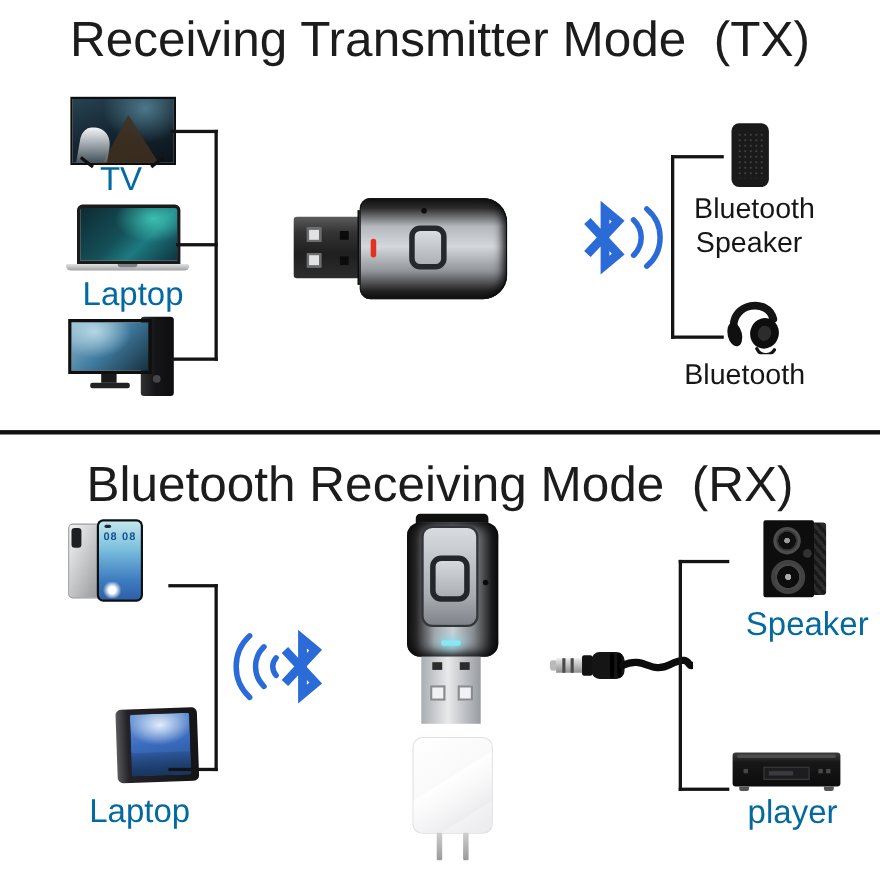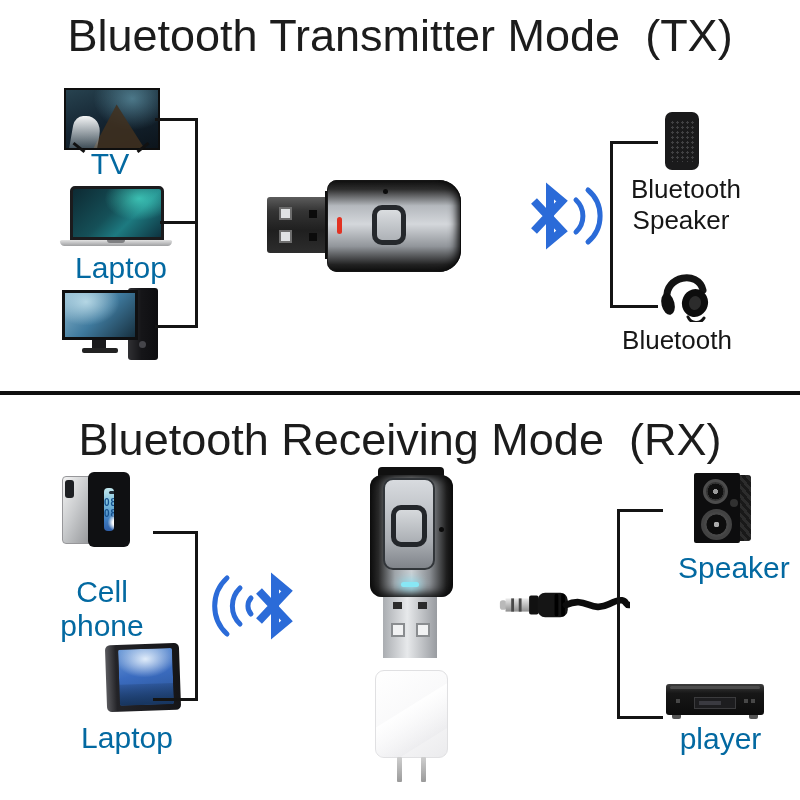--- a/index.html
+++ b/index.html
@@ -92,21 +92,21 @@
   .prong{position:absolute;top:292px;width:5px;height:25px;border-radius:1px;
     background:linear-gradient(180deg,#cfcfcf,#9a9a9a);}
 
   
   .ph-back{position:absolute;left:62px;top:476px;width:33px;height:68px;border-radius:4px;
     border:1px solid #97979a;box-sizing:border-box;
     background:linear-gradient(115deg,#f4f4f4 0%,#c8cacc 45%,#8e9093 100%);}
   .ph-back::before{content:"";position:absolute;left:2px;top:3px;width:9px;height:18px;
     background:#1d1f22;border-radius:3px;}
   .ph-front{position:absolute;left:88px;top:472px;width:42px;height:75px;border-radius:6px;
-    background:#0f1012;padding:16px;box-sizing:border-box;}
+    background:#0f1012;padding:2px;box-sizing:border-box;}
   .ph-screen{position:relative;width:100%;height:100%;border-radius:4px;overflow:hidden;
     background:linear-gradient(180deg,#c2e7ed 0%,#7cc0de 35%,#3e7cc0 75%,#2f5fa8 100%);}
   .ph-screen::before{content:"";position:absolute;left:5px;top:3px;width:6px;height:3px;
     border-radius:2px;background:#1e2b36;}
   .ph-screen::after{content:"";position:absolute;left:3px;bottom:1px;width:18px;height:15px;
     background:radial-gradient(circle,#ffffff 28%,rgba(255,255,255,0) 72%);}
   .ph-clock{position:absolute;left:0;top:9px;width:100%;text-align:center;
     font-size:10px;font-weight:bold;letter-spacing:1px;color:#17528f;}
 
   
@@ -140,21 +140,21 @@
     border:1px solid #3b3b3d;box-sizing:border-box;}
   .player-disp::after{content:"";position:absolute;left:4px;top:3px;width:22px;height:4px;background:#3a3a40;}
   .player-btn{position:absolute;width:4px;height:4px;background:#474747;}
   .player-foot{position:absolute;top:31px;width:9px;height:4px;background:#555;border-radius:0 0 2px 2px;}
 </style>
 </head>
 <body>
 
 <div class="stage">
 
-  <div class="title" style="top:10px;">Bluetooth Transmitter Mode  (TX)</div>
+  <div class="title" style="top:10px;">Receiving Transmitter Mode  (TX)</div>
 
   <div class="tv-screen"></div>
   <span class="tv-leg" style="left:72px;top:146px;transform:rotate(38deg);"></span>
   <span class="tv-leg" style="left:136px;top:146px;transform:rotate(-38deg);"></span>
   <div class="dev-label" style="left:64px;top:147px;width:92px;">TV</div>
 
   <div class="lap-screen"></div>
   <div class="lap-base"></div>
   <div class="dev-label" style="left:56px;top:251px;width:130px;">Laptop</div>
 
@@ -211,21 +211,20 @@
   <div class="divider"></div>
 
   <div class="title" style="top:414px;">Bluetooth Receiving Mode  (RX)</div>
 
   <div class="ph-back"></div>
   <div class="ph-front">
     <div class="ph-screen">
       <div class="ph-clock">08 08</div>
     </div>
   </div>
-  <div class="dev-label" style="left:42px;top:575px;width:120px;">Cell phone</div>
 
   <div class="tablet">
     <div class="tab-screen"></div>
   </div>
   <div class="dev-label" style="left:67px;top:721px;width:120px;">Laptop</div>
 
   <div class="vline" style="left:195px;top:531px;width:3px;height:170px;"></div>
   <div class="hline" style="left:153px;top:531px;width:45px;height:3px;"></div>
   <div class="hline" style="left:153px;top:698px;width:45px;height:3px;"></div>
 

